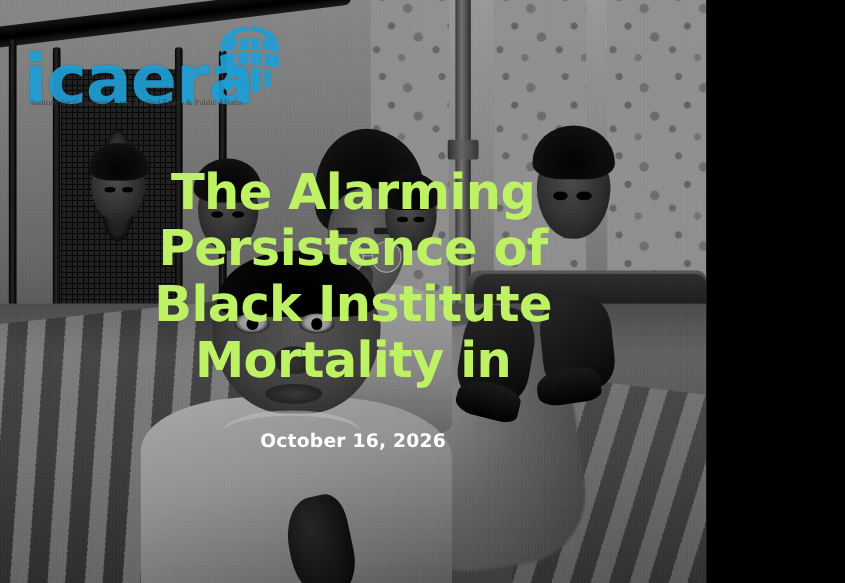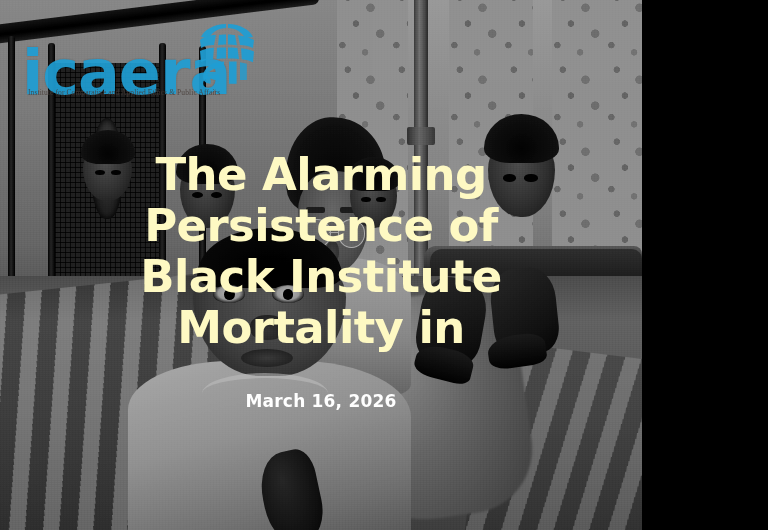--- a/index.html
+++ b/index.html
@@ -336,21 +336,21 @@
     top: 150px;
     text-align: center;
     padding: 0 50px;
   }
   .hero-title {
     font-family: "DejaVu Sans", sans-serif;
     font-size: 45px;
     font-weight: 700;
     line-height: 1.13;
     letter-spacing: -0.6px;
-    color: #fef9c3;
+    color: #bef264;
     margin: 0;
   }
   .hero-date {
     margin-top: 38px;
     font-family: "DejaVu Sans", sans-serif;
     font-size: 17px;
     font-weight: 700;
     letter-spacing: .2px;
     color: #ffffff;
   }
@@ -484,16 +484,16 @@
     </div>
 
     <div class="logo-tagline">Institute for Comparative and Applied Ethics &amp; Public Affairs</div>
   </div>
 
   <div class="hero">
     <h1 class="hero-title">
       <span>The Alarming Persistence of</span><br>
       <span>Black Institute Mortality in</span><br>
     </h1>
-    <div class="hero-date">March 16, 2026</div>
+    <div class="hero-date">October 16, 2026</div>
   </div>
 
 </div>
 
 </body></html>

